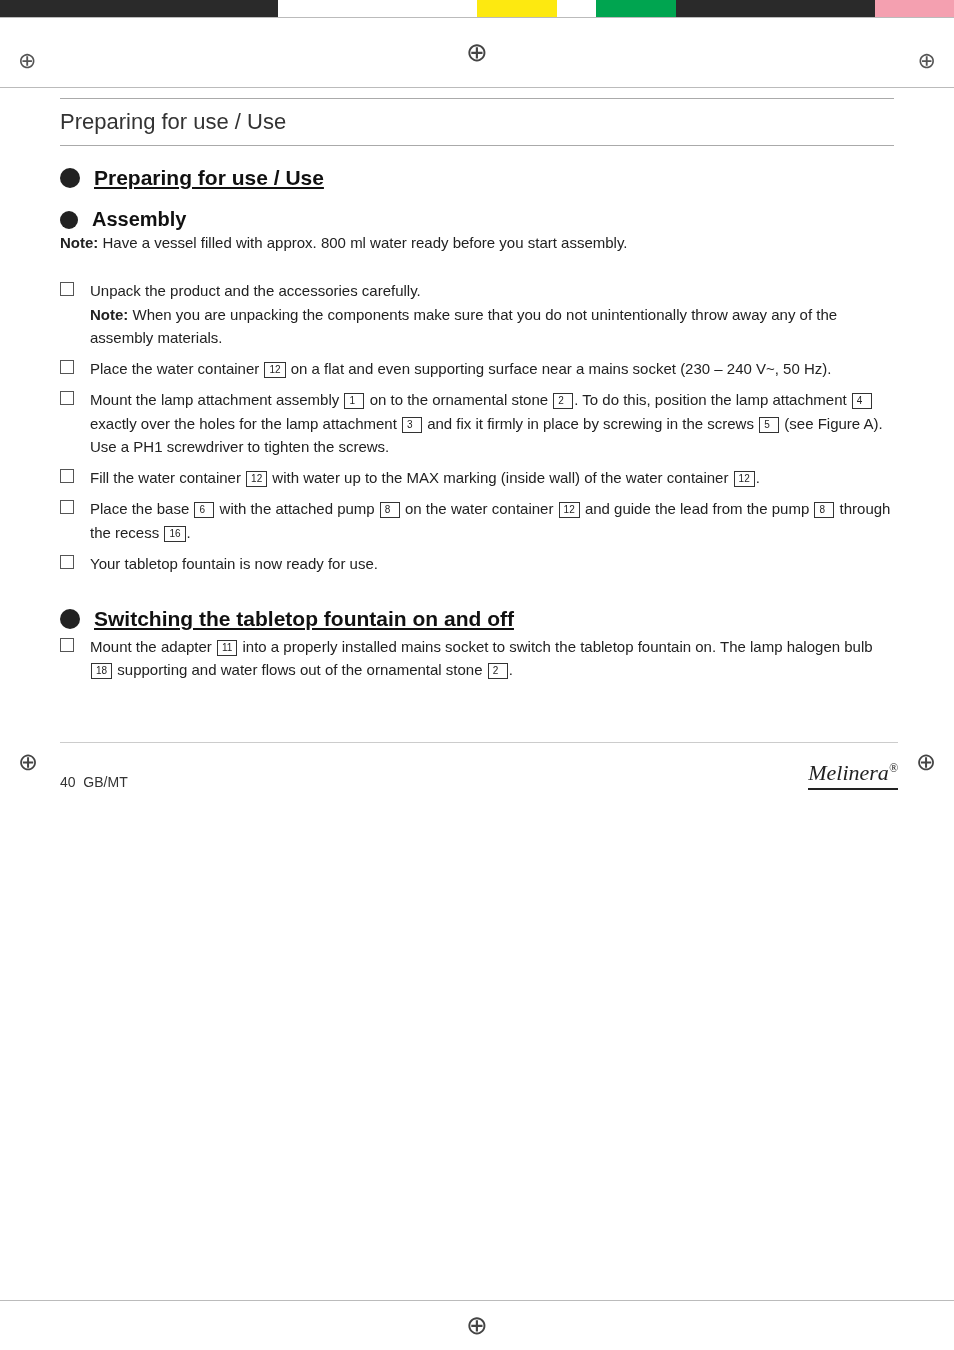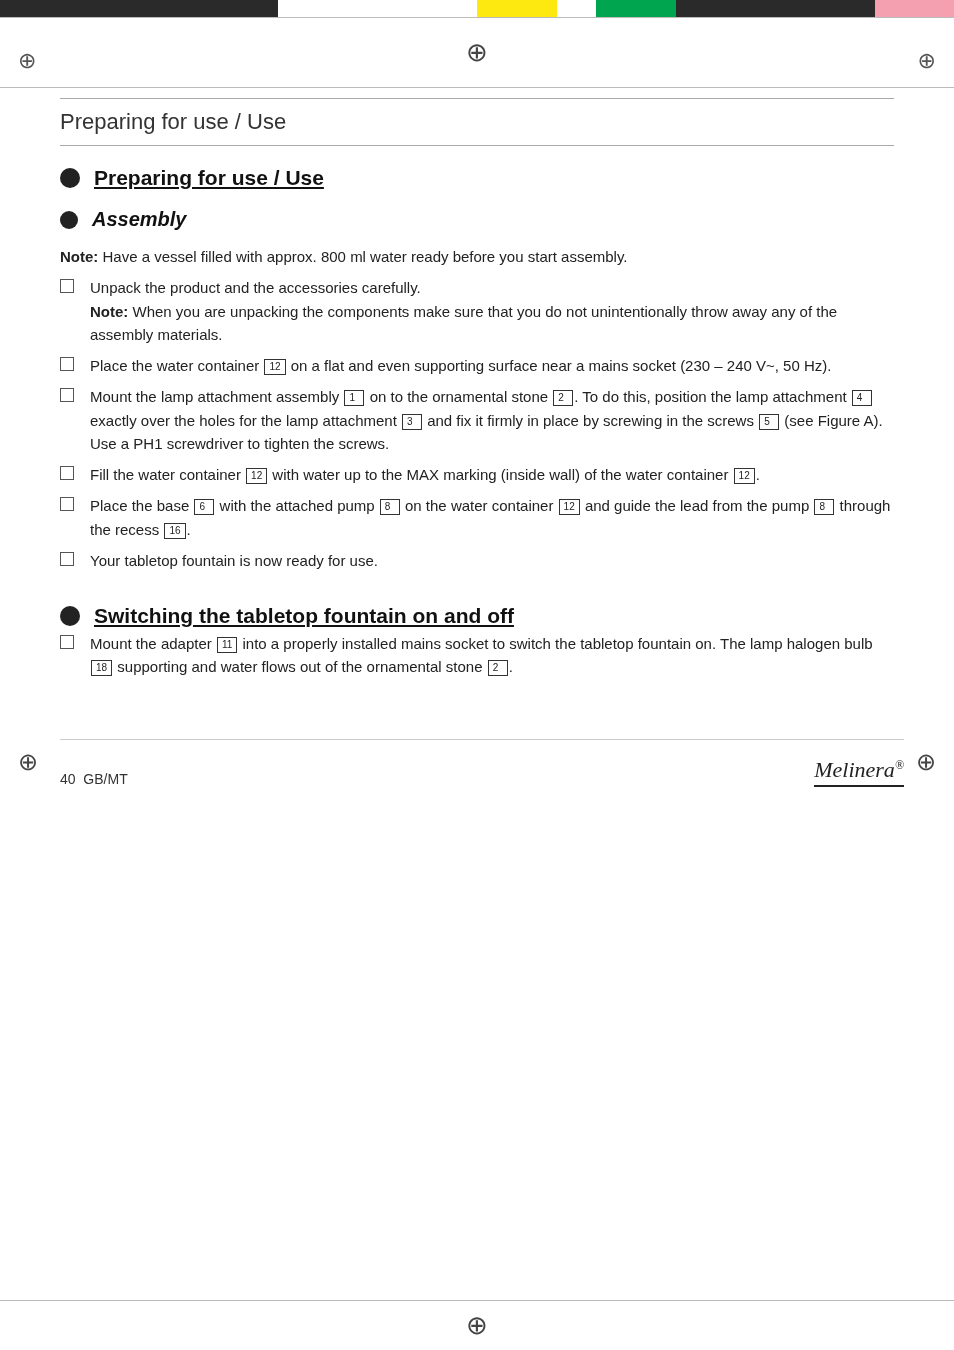--- a/index.html
+++ b/index.html
@@ -104,22 +104,20 @@
       text-decoration: underline;
       color: #111;
     }
 
     
     .sub-section-heading {
       display: flex;
       align-items: center;
       gap: 14px;
       margin-top: 18px;
-      margin-bottom: 14px;
-      font-style: italic;
     }
     .sub-bullet {
       width: 18px;
       height: 18px;
       background: #222;
       border-radius: 50%;
       flex-shrink: 0;
     }
     .sub-title {
       font-size: 20px;
@@ -168,21 +166,21 @@
       text-align: left;
       vertical-align: middle;
       margin: 0 1px;
     }
 
     
     .page-footer {
       position: absolute;
       bottom: 20px;
       left: 60px;
-      right: 50px;
+      right: 56px;
       display: flex;
       justify-content: space-between;
       align-items: flex-end;
       border-top: 1px solid #ccc;
       padding-top: 17px;
     }
     .page-num {
       font-size: 14px;
       color: #333;
     }
@@ -258,21 +256,21 @@
   <div class="section-heading" style="margin-bottom:16px;">
     <div class="bullet-circle"></div>
     <span class="section-title">Preparing for use / Use</span>
   </div>
 
   <div class="sub-section-heading">
     <div class="sub-bullet"></div>
     <span class="sub-title">Assembly</span>
   </div>
 
-  <p class="note-para" style="margin-bottom:8px;">
+  <p class="note-para" style="margin-bottom:25px;">
     <span class="note-bold">Note:</span><span> Have a vessel filled with approx. 800 ml water ready before you start assembly.</span>
   </p>
 
   <div class="list-item">
     <div class="list-checkbox"></div>
     <div class="list-text">
       <span>Unpack the product and the accessories carefully.</span>
       <br>
       <span class="note-bold">Note:</span>
       <span> When you are unpacking the components make sure that you do not unintentionally throw away any of the assembly materials.</span>

